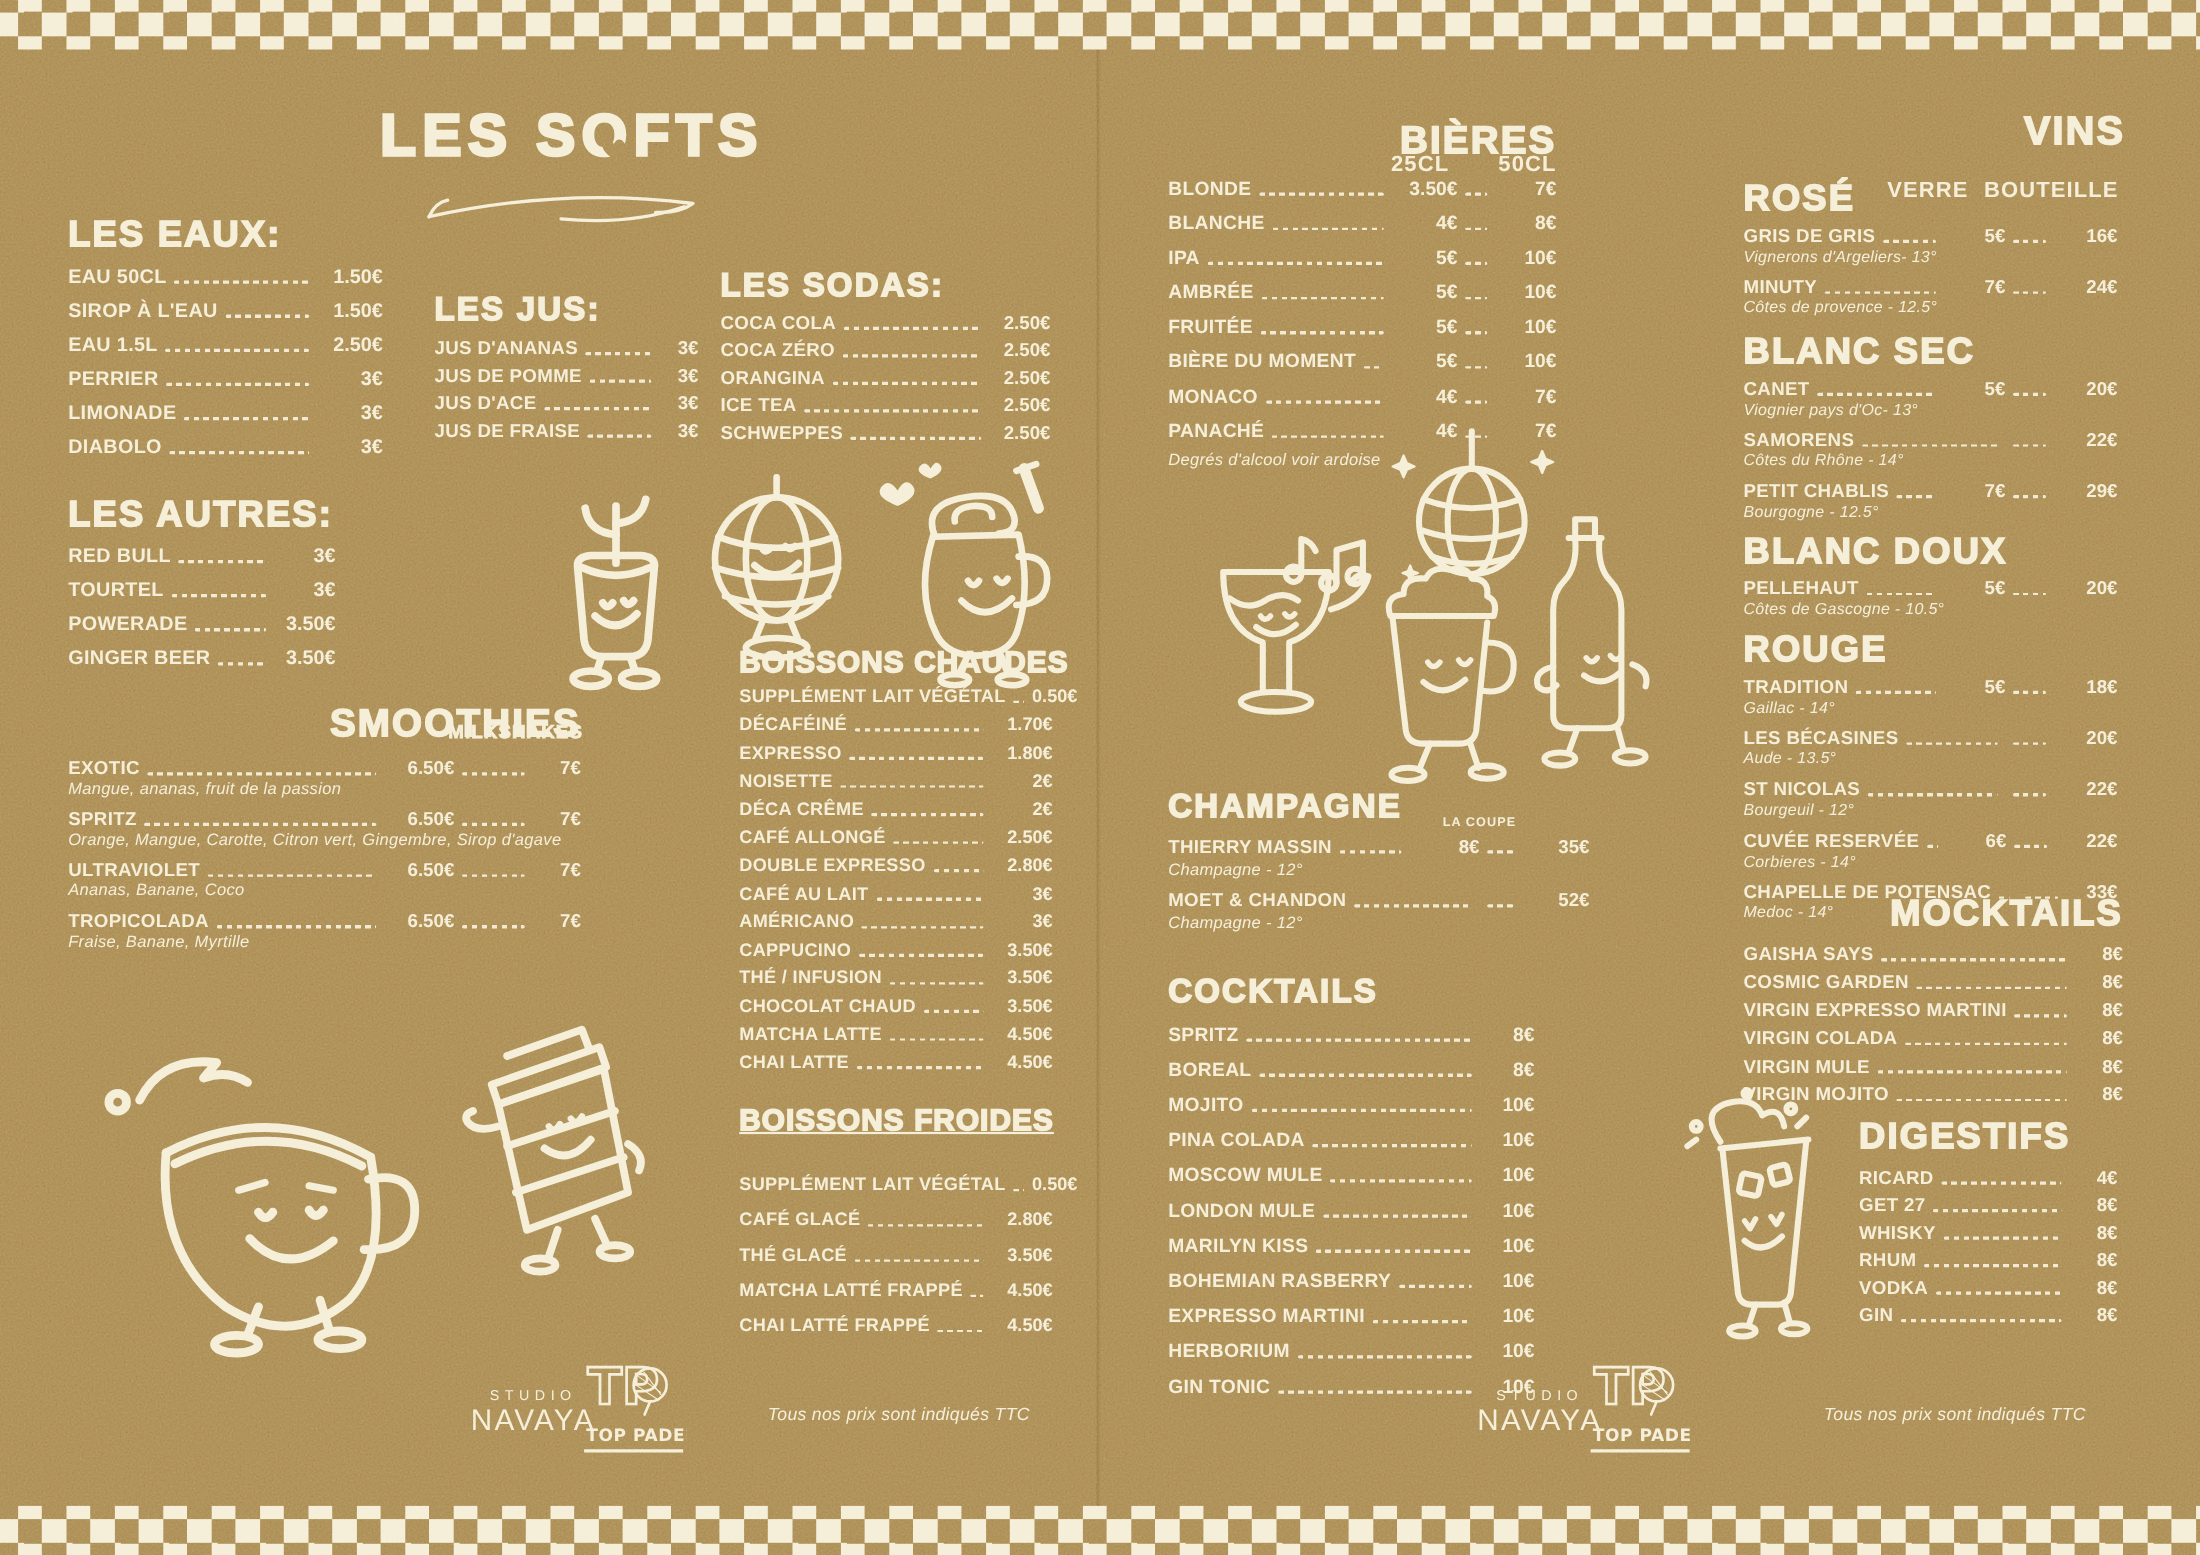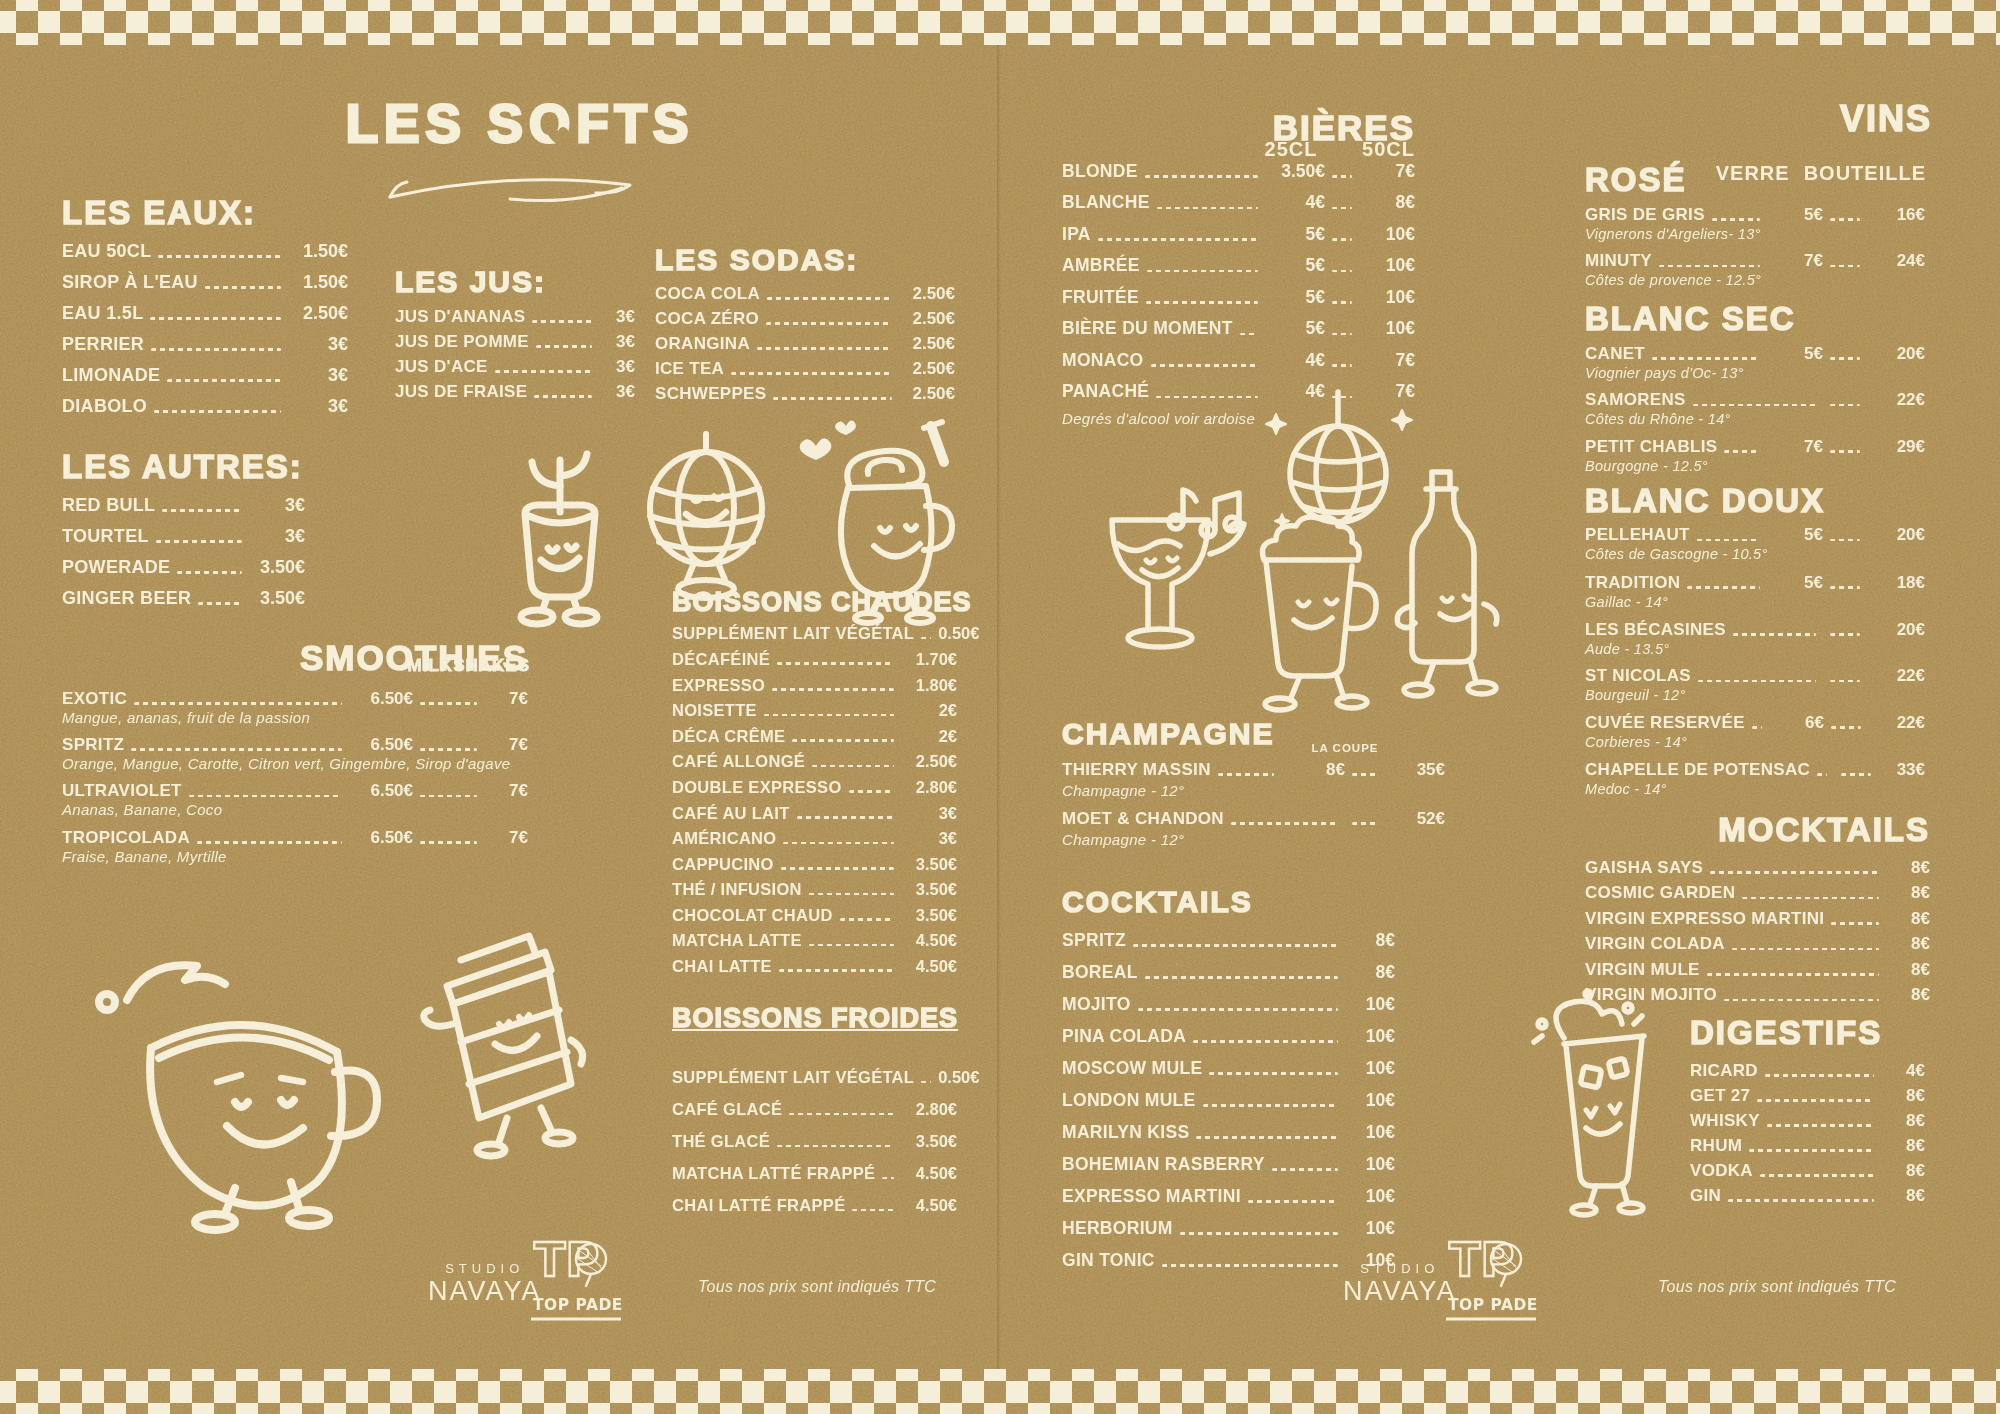--- a/index.html
+++ b/index.html
@@ -810,20 +810,21 @@
                   <span class="price p1">5€</span>
                   <span class="dots d2"></span>
                   <span class="price p2">20€</span>
                 </div>
                 <div class="desc">Côtes de Gascogne - 10.5°</div>
               </div>
             </div>
         </div>
 
         <div class="vgroup">
+          <div class="display h-r gh">ROUGE</div>
           <div>
 
               <div class="vitem">
                 <div class="row">
                   <span class="lbl">TRADITION</span>
                   <span class="dots"></span>
                   <span class="price p1">5€</span>
                   <span class="dots d2"></span>
                   <span class="price p2">18€</span>
                 </div>

